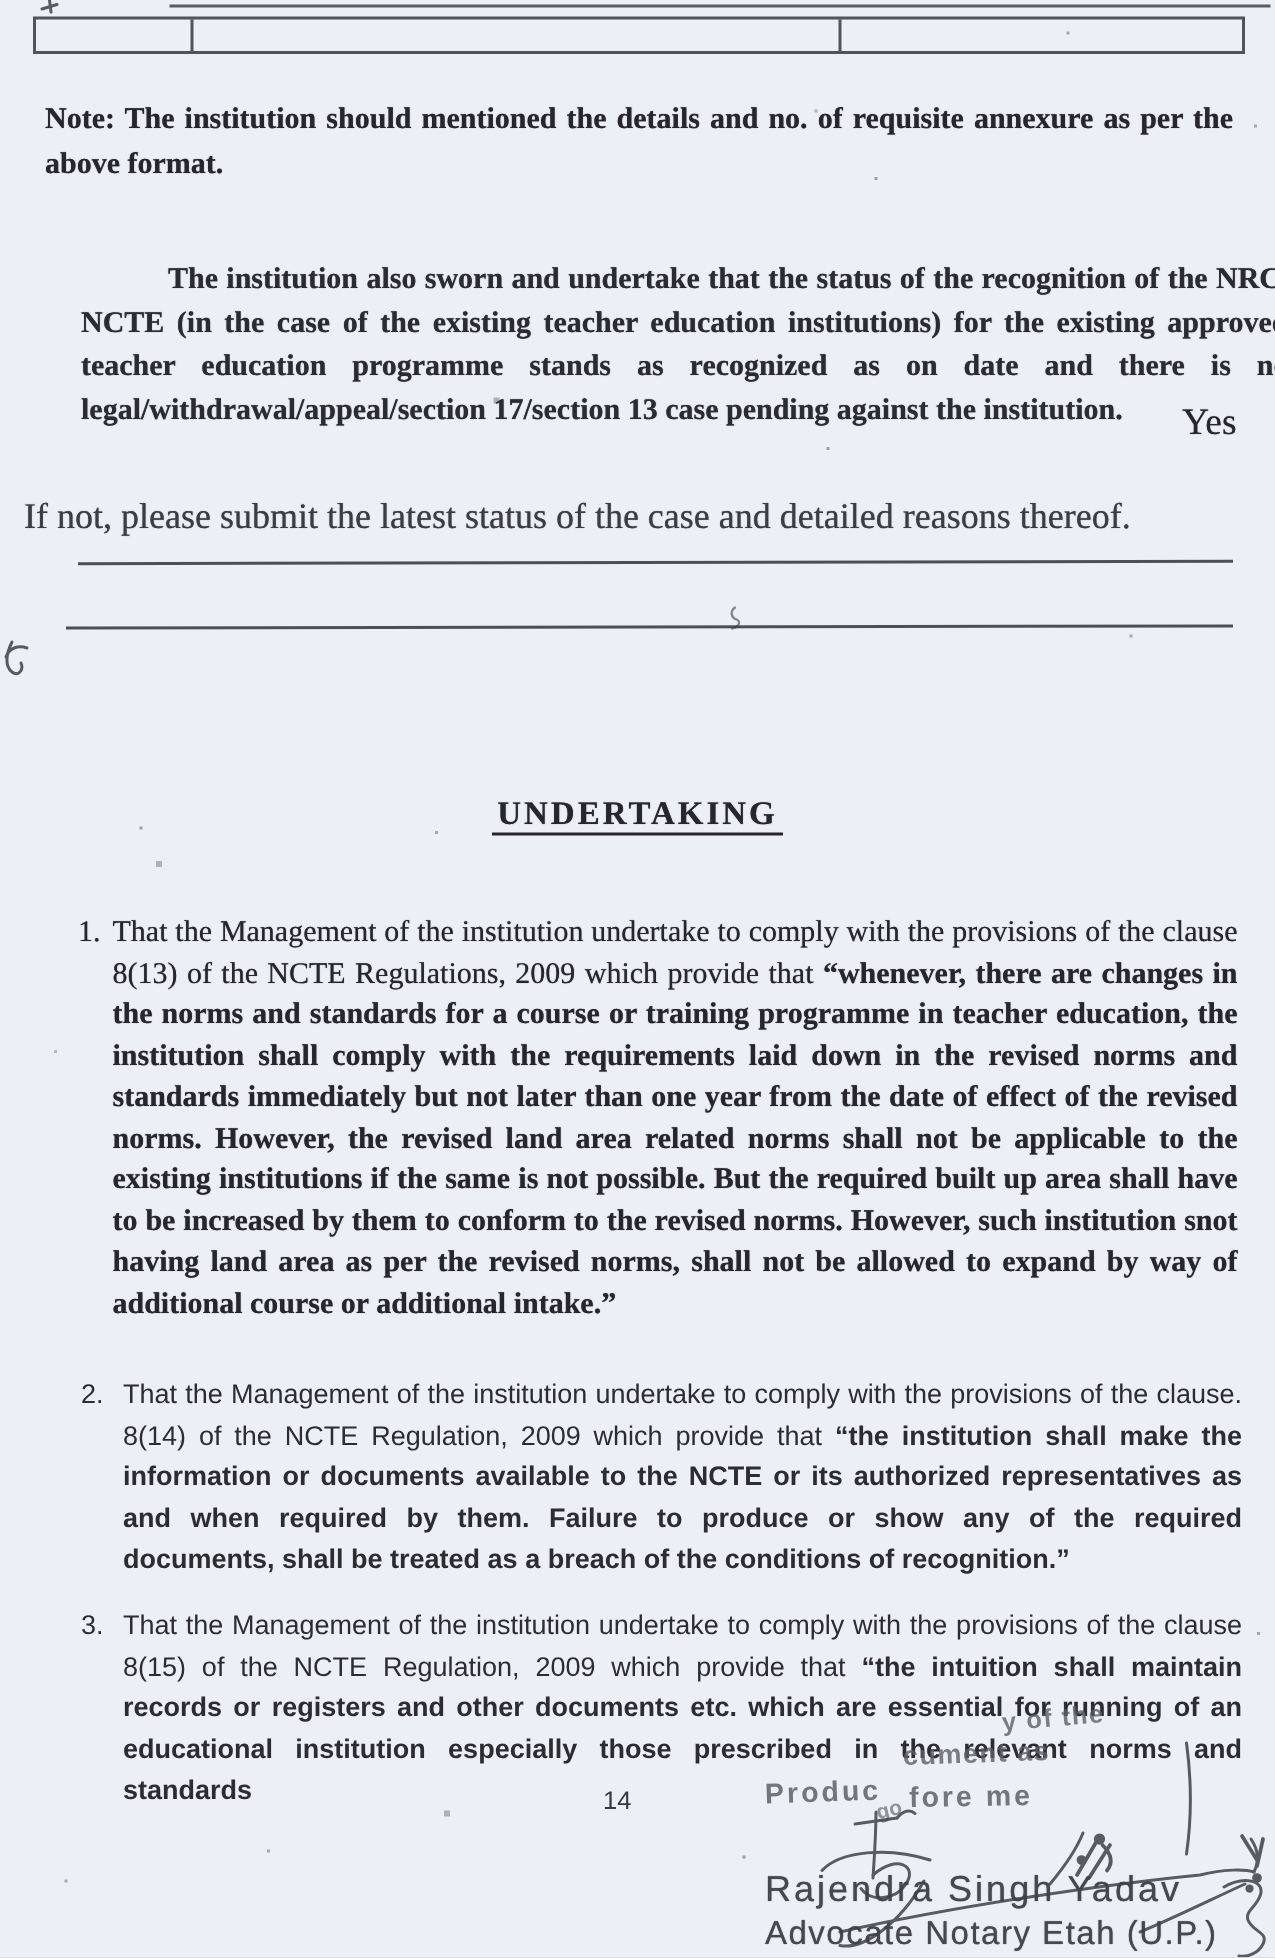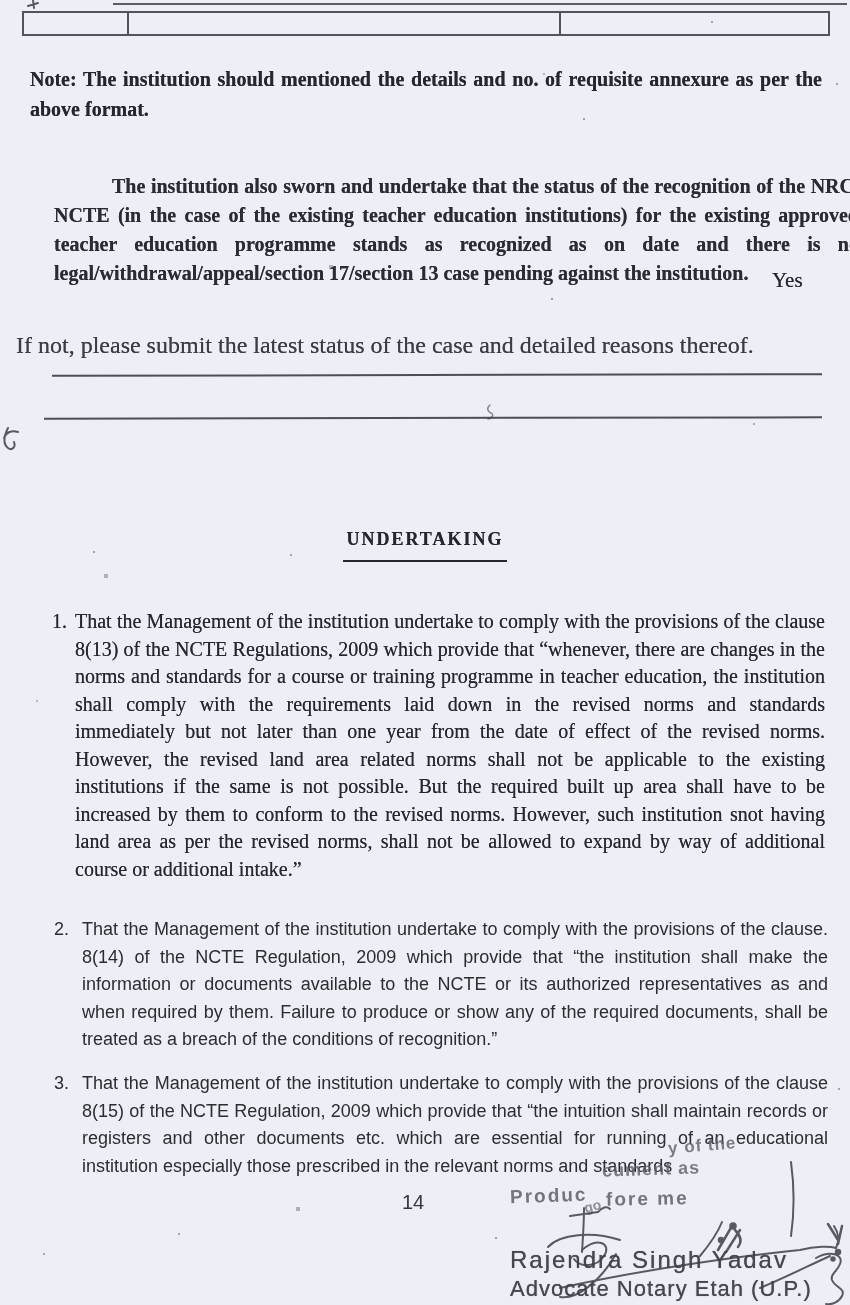--- a/index.html
+++ b/index.html
@@ -14,43 +14,43 @@
 
   
   .tbl-topline { position:absolute; left:113px; top:3px; width:734px; height:2px; background:rgba(55,55,64,.8); }
   .tbl-row { position:absolute; left:22px; top:11px; width:804px; height:21px; border:2px solid rgba(55,55,64,.85); }
   .tbl-div { position:absolute; top:0; bottom:0; width:2px; background:rgba(55,55,64,.85); }
   .tbl-cell { position:absolute; top:0; bottom:0; }
 
   
   .note { position:absolute; left:30px; top:40px; width:792px; font-size:20px; font-weight:bold; line-height:30px; text-align:justify;margin-top:24px; }
   .sworn { position:absolute; left:20px; top:152px; width:805px; font-size:20px; font-weight:bold; line-height:29px; text-align:justify; text-indent:58px; color:#2b2b33;margin-left:34px; }
-  .yes { position:absolute; left:772px; top:268px; font-size:21px; }
+  .yes { position:absolute; left:788px; top:268px; font-size:25px; }
   .ifnot { position:absolute; left:16px; top:308px; font-size:24px; color:#3c3c46; }
 
   .rule { position:absolute; height:2px; background:#4e4e57; }
   #rule1 { left:52px; top:374px; width:770px; transform:rotate(-0.12deg); }
   #rule2 { left:44px; top:417px; width:778px; transform:rotate(-0.1deg); }
 
   .heading-wrap { position:absolute; left:0; top:529px; width:850px; text-align:center; }
-  .heading-wrap span { font-size:18px; font-weight:bold; letter-spacing:2px; border-bottom:2px solid #26262c; padding:0 3px 11px 3px; }
+  .heading-wrap span { font-size:22px; font-weight:bold; letter-spacing:2px; border-bottom:2px solid #26262c; padding:0 3px 1px 3px; }
 
   
   .item { position:absolute; text-align:justify; }
   .item .num { position:absolute; }
   #item1 { left:75px; top:608px; width:750px; font-size:20px; line-height:27.5px; }
   #item1 .num { left:-23px; font-size:20px; }
   #item2, #item3 { font-family:"Liberation Sans", sans-serif; color:#2c2c31; }
   #item2 { left:82px; top:916px; width:746px; font-size:18px; line-height:27.5px; }
   #item3 { left:82px; top:1070px; width:746px; font-size:18px; line-height:27.5px; }
   #item2 .num, #item3 .num { left:-28px; font-size:18px; }
-  .q { font-weight:normal; }
+  .q { font-weight:bold; }
 
   
-  .pagenum { position:absolute; left:402px; top:1191px; font-family:"Liberation Sans", sans-serif; font-size:20px; color:#38383e; }
+  .pagenum { position:absolute; left:402px; top:1191px; font-family:"Liberation Sans", sans-serif; font-size:17px; color:#38383e; }
   .stamp { position:absolute; font-family:"Liberation Sans", sans-serif; font-weight:bold; color:#5d5f6a; }
   #stamp1 { left:668px; top:1136px; font-size:17px; transform:rotate(-5deg); opacity:.8; letter-spacing:1px; }
   #stamp2 { left:602px; top:1159px; font-size:18px; transform:rotate(-2deg); opacity:.8; letter-spacing:1px; }
   #stamp3a { left:510px; top:1185px; font-size:19px; transform:rotate(-2deg); opacity:.85; letter-spacing:2px; }
   #stamp3b { left:584px; top:1198px; font-size:14px; transform:rotate(-14deg); opacity:.65; }
   #stamp3c { left:606px; top:1188px; font-size:19px; transform:rotate(-1deg); opacity:.85; letter-spacing:2px; }
   .sig { position:absolute; font-family:"Liberation Sans", sans-serif; color:#47484f; text-shadow:0 0 .7px rgba(71,72,79,.9); }
   #signame { left:510px; top:1246px; font-size:24px; letter-spacing:2px; }
   #sigtitle { left:510px; top:1276px; font-size:22px; letter-spacing:1px; }
 

